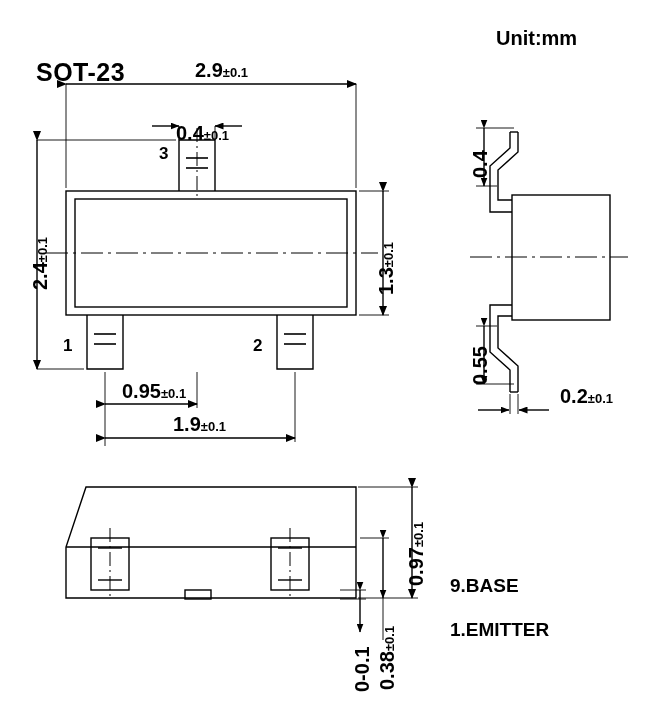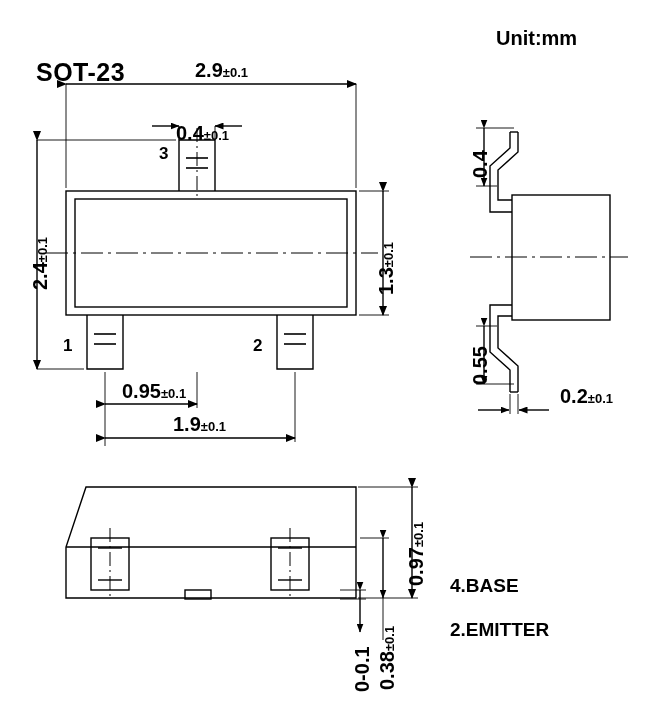--- a/index.html
+++ b/index.html
@@ -223,16 +223,16 @@
   </div>
 
   <div class="lbl vert" style="left:377px; top:690px; transform:rotate(-90deg);">
     <span class="dim">0.38</span><span class="tol">±0.1</span>
   </div>
 
   <div class="lbl vert" style="left:352px; top:692px; transform:rotate(-90deg);">
     <span class="dim">0-0.1</span>
   </div>
 
-  <div class="lbl legend" style="left:450px; top:576px;">4.BASE</div>
-  <div class="lbl legend" style="left:450px; top:620px;">2.EMITTER</div>
+  <div class="lbl legend" style="left:450px; top:576px;">9.BASE</div>
+  <div class="lbl legend" style="left:450px; top:620px;">1.EMITTER</div>
 
 </div>
 
 </body></html>

